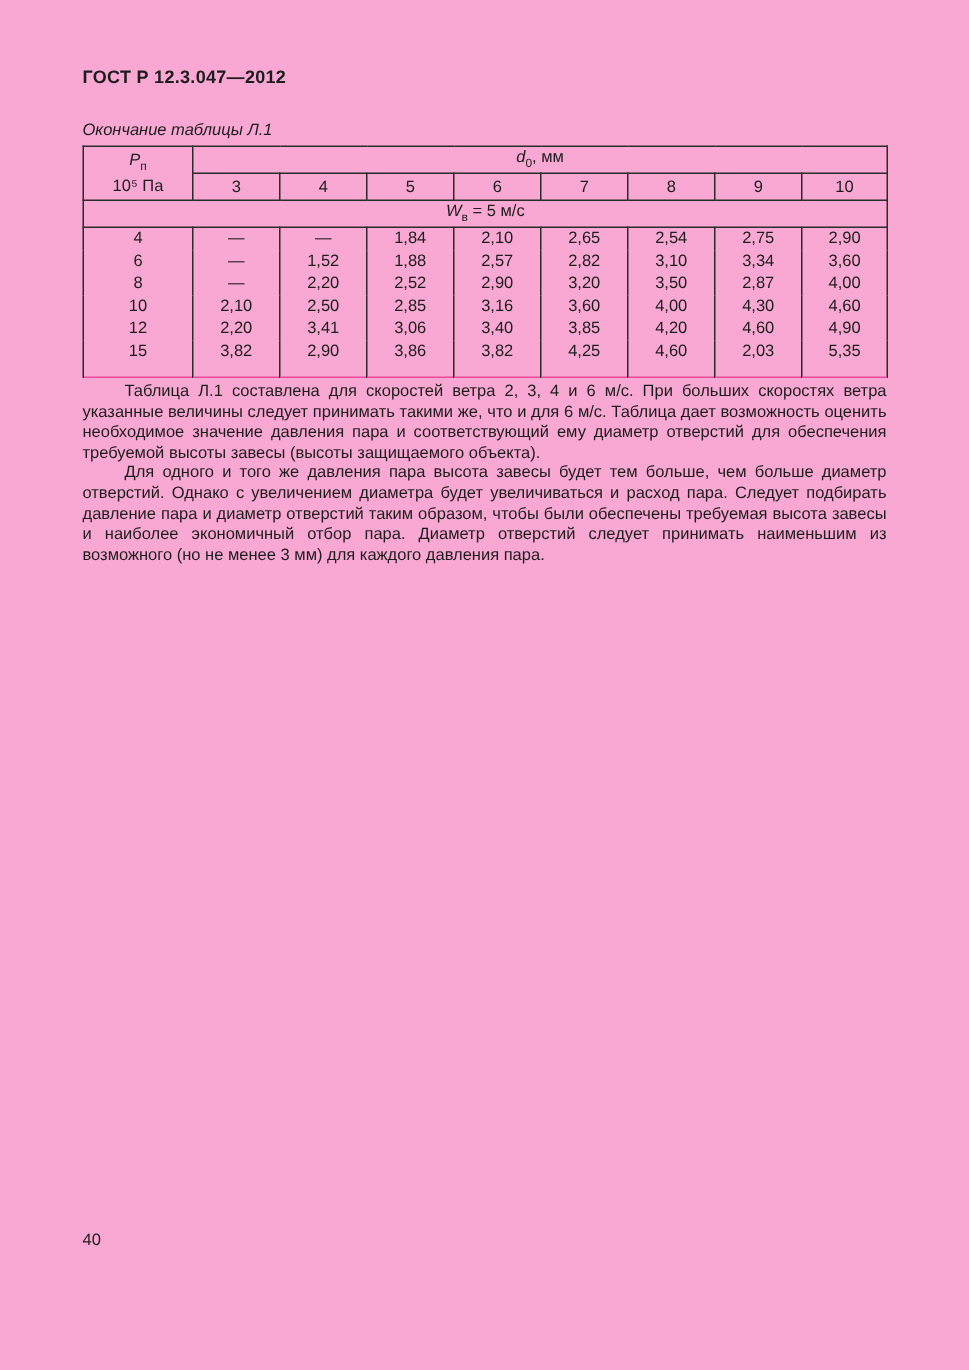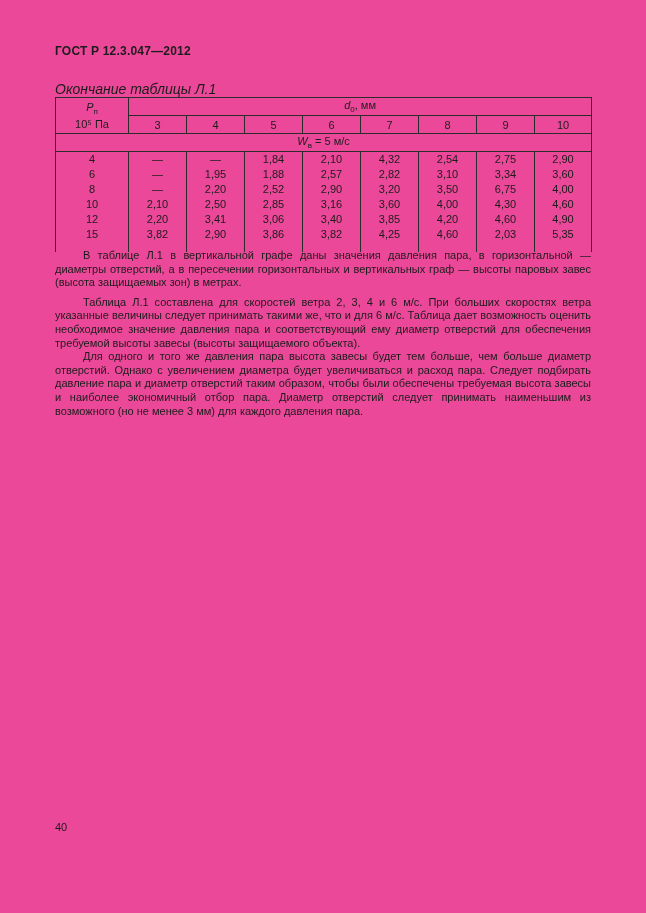--- a/index.html
+++ b/index.html
@@ -1,30 +1,30 @@
 <!DOCTYPE html>
 <html><head>
 <meta charset="utf-8">
 <style>
   html,body { margin:0; padding:0; background:#ffffff; }
   .page {
     position:relative;
     width:646px; height:913px;
-    background:#ec4899;
+    background:#f9a8d4;
     font-family:"Liberation Sans", sans-serif;
     color:#1c1c1c;
     overflow:hidden;
   }
   .doc-header {
     position:absolute; left:55px; top:44px;
     font-size:12px; font-weight:bold; letter-spacing:0.2px;
   }
   .table-caption {
     position:absolute; left:55px; top:81px;
-    font-size:14px; font-style:italic;
+    font-size:11px; font-style:italic;
   }
   table.data-table {
     position:absolute; left:55px; top:97px;
     width:536px;
     border-collapse:collapse;
     font-size:11px;
     table-layout:fixed;
   }
   .data-table { border:1px solid #ec4899; }
   .data-table th, .data-table td {
@@ -104,45 +104,45 @@
           <span class="sym">W</span><sub class="small">в</sub><span> = 5 м/с</span>
         </td>
       </tr>
 
       <tr class="body-row">
         <td>4</td>
         <td>—</td>
         <td>—</td>
         <td>1,84</td>
         <td>2,10</td>
-        <td>4,32</td>
+        <td>2,65</td>
         <td>2,54</td>
         <td>2,75</td>
         <td>2,90</td>
       </tr>
       <tr class="body-row">
         <td>6</td>
         <td>—</td>
-        <td>1,95</td>
+        <td>1,52</td>
         <td>1,88</td>
         <td>2,57</td>
         <td>2,82</td>
         <td>3,10</td>
         <td>3,34</td>
         <td>3,60</td>
       </tr>
       <tr class="body-row">
         <td>8</td>
         <td>—</td>
         <td>2,20</td>
         <td>2,52</td>
         <td>2,90</td>
         <td>3,20</td>
         <td>3,50</td>
-        <td>6,75</td>
+        <td>2,87</td>
         <td>4,00</td>
       </tr>
       <tr class="body-row">
         <td>10</td>
         <td>2,10</td>
         <td>2,50</td>
         <td>2,85</td>
         <td>3,16</td>
         <td>3,60</td>
         <td>4,00</td>
@@ -168,20 +168,19 @@
         <td>3,82</td>
         <td>4,25</td>
         <td>4,60</td>
         <td>2,03</td>
         <td>5,35</td>
       </tr>
     </tbody>
   </table>
 
   <div class="notes">
-    <p>В таблице Л.1 в вертикальной графе даны значения давления пара, в горизонтальной — диаметры отверстий, а в пересечении горизонтальных и вертикальных граф — высоты паровых завес (высота защищаемых зон) в метрах.</p>
     <p class="gap">Таблица Л.1 составлена для скоростей ветра 2, 3, 4 и 6 м/с. При больших скоростях ветра указанные величины следует принимать такими же, что и для 6 м/с. Таблица дает возможность оценить необходимое значение давления пара и соответствующий ему диаметр отверстий для обеспечения требуемой высоты завесы (высоты защищаемого объекта).</p>
     <p>Для одного и того же давления пара высота завесы будет тем больше, чем больше диаметр отверстий. Однако с увеличением диаметра будет увеличиваться и расход пара. Следует подбирать давление пара и диаметр отверстий таким образом, чтобы были обеспечены требуемая высота завесы и наиболее экономичный отбор пара. Диаметр отверстий следует принимать наименьшим из возможного (но не менее 3 мм) для каждого давления пара.</p>
   </div>
 
   <div class="page-number">40</div>
 
 </div>
 
 </body></html>

